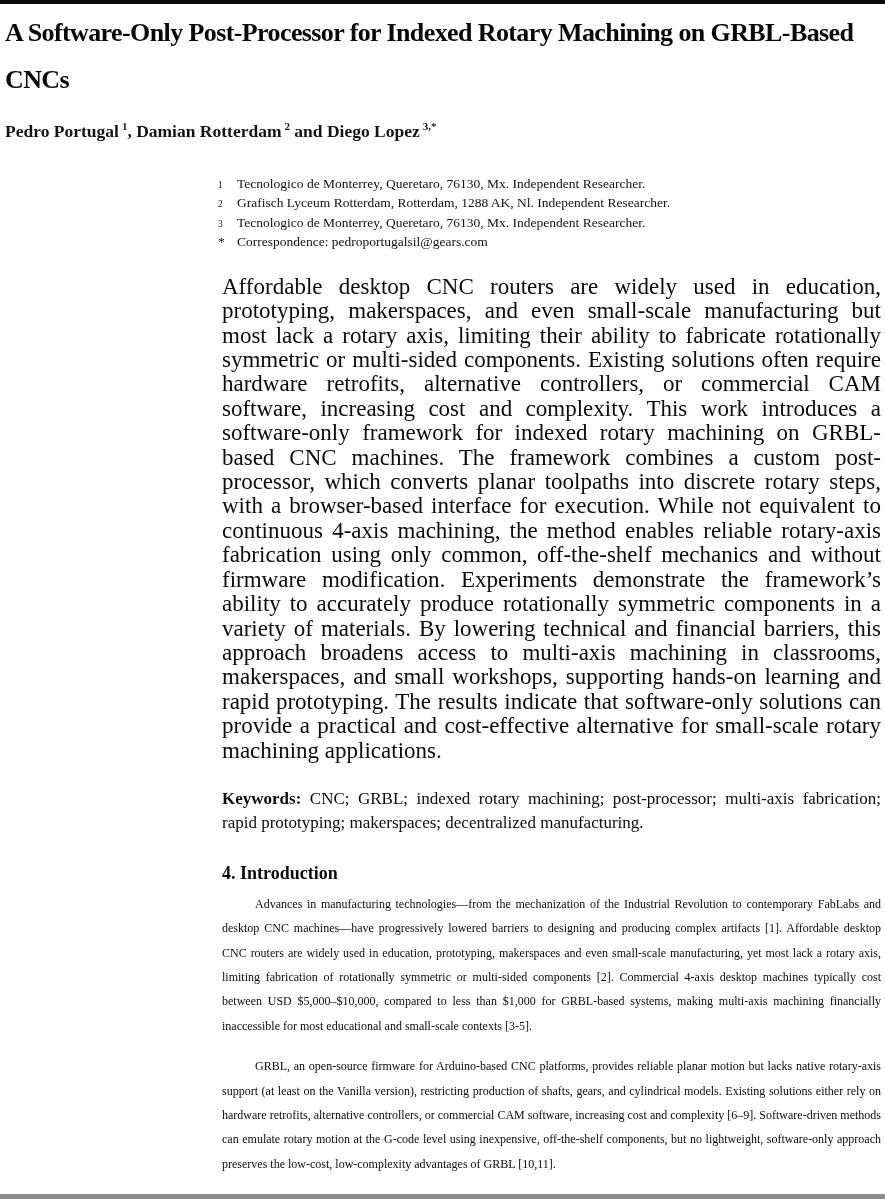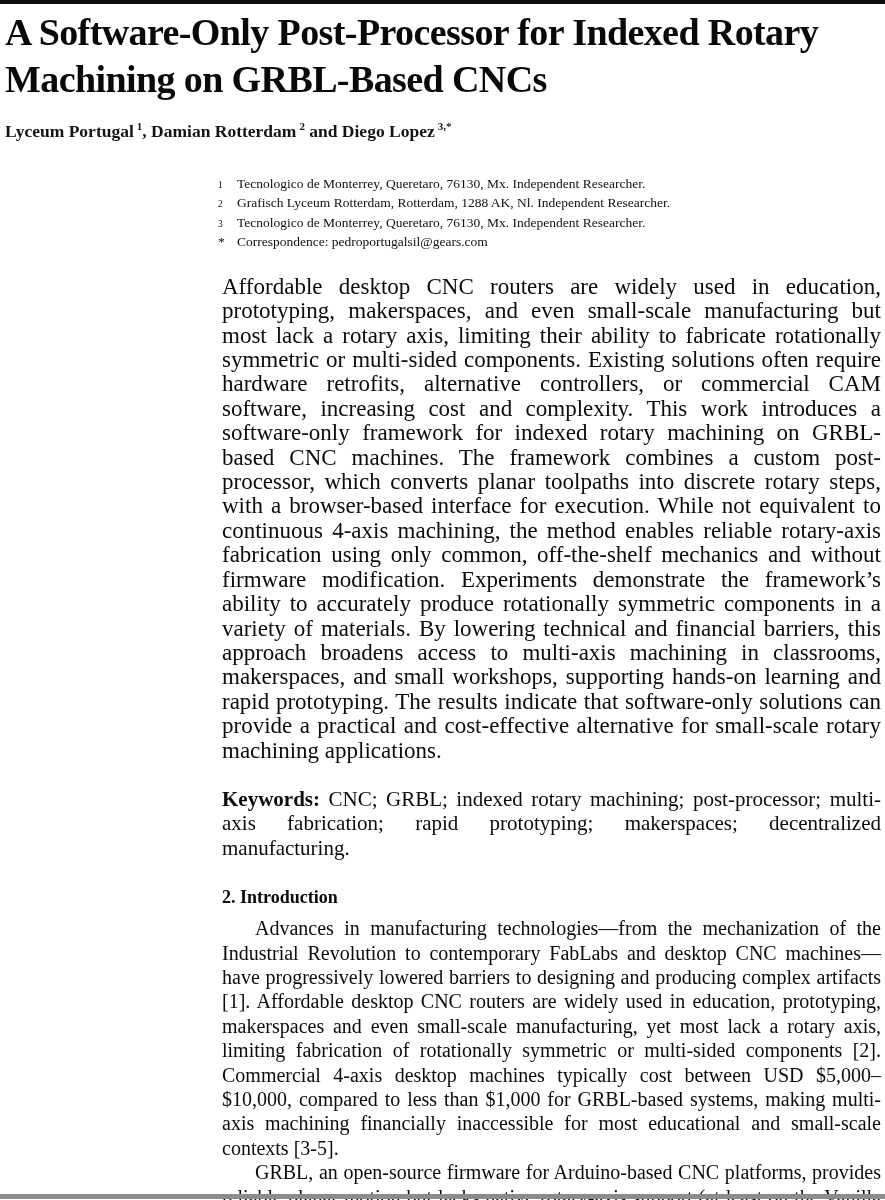--- a/index.html
+++ b/index.html
@@ -27,21 +27,21 @@
     position: absolute;
     top: 1194px; left: 0; right: 0;
     height: 5px;
     background: #8c8c8c;
   }
   .header {
     padding: 9px 6px 0 5px;
   }
   .title {
     margin: 0;
-    font-size: 38px;
+    font-size: 26px;
     font-weight: bold;
     line-height: 47px;
     letter-spacing: -0.6px;
     color: #090909;
   }
   .authors {
     margin-top: 17px;
     font-size: 17.5px;
     font-weight: bold;
     color: #141414;
@@ -84,54 +84,54 @@
   .abstract-text {
     margin: 23px 0 0 0;
     font-size: 23px;
     line-height: 24.4px;
     text-align: justify;
     hyphens: auto;
     -webkit-hyphens: auto;
   }
   .keywords {
     margin: 24px 0 8px 0;
-    font-size: 21px;
+    font-size: 17px;
     line-height: 24.4px;
     text-align: justify;
   }
   .keywords b {
     font-weight: bold;
   }
   .section-heading {
     margin: 27px 0 0 0;
     font-size: 18px;
     font-weight: bold;
   }
   .para {
     margin: 8px 0 0 0;
-    font-size: 20px;
+    font-size: 12px;
     line-height: 24.4px;
     text-align: justify;
     text-indent: 33px;
     hyphens: auto;
     -webkit-hyphens: auto;
   }
   .para + .para {
-    margin-top: 0;
+    margin-top: 16px;
   }
 </style>
 </head>
 <body>
 
 <div class="page">
   <div class="top-bar"></div>
 
   <header class="header">
     <h1 class="title">A Software-Only Post-Processor for Indexed Rotary Machining on GRBL-Based CNCs</h1>
-    <div class="authors"><span>Lyceum Portugal</span><sup>1</sup><span>, </span><span>Damian Rotterdam</span><sup>2</sup><span> and </span><span>Diego Lopez</span><sup>3,*</sup></div>
+    <div class="authors"><span>Pedro Portugal</span><sup>1</sup><span>, </span><span>Damian Rotterdam</span><sup>2</sup><span> and </span><span>Diego Lopez</span><sup>3,*</sup></div>
   </header>
 
   <section class="affiliations">
     <div class="affil-row">
       <span class="affil-marker">1</span>
       <span class="affil-text">Tecnologico de Monterrey, Queretaro, 76130, Mx. Independent Researcher.</span>
     </div>
     <div class="affil-row">
       <span class="affil-marker">2</span>
       <span class="affil-text">Grafisch Lyceum Rotterdam, Rotterdam, 1288 AK, Nl. Independent Researcher.</span>
@@ -144,19 +144,19 @@
       <span class="affil-marker">*</span>
       <span class="affil-text">Correspondence: pedroportugalsil@gears.com</span>
     </div>
   </section>
 
   <main class="body-col">
     <p class="abstract-text">Affordable desktop CNC routers are widely used in education, prototyping, makerspaces, and even small-scale manufacturing but most lack a rotary axis, limiting their ability to fabricate rotationally symmetric or multi-sided components. Existing solutions often require hardware retrofits, alternative controllers, or commercial CAM software, increasing cost and complexity. This work introduces a software-only framework for indexed rotary machining on GRBL-based CNC machines. The framework combines a custom post-processor, which converts planar toolpaths into discrete rotary steps, with a browser-based interface for execution. While not equivalent to continuous 4-axis machining, the method enables reliable rotary-axis fabrication using only common, off-the-shelf mechanics and without firmware modification. Experiments demonstrate the framework’s ability to accurately produce rotationally symmetric components in a variety of materials. By lowering technical and financial barriers, this approach broadens access to multi-axis machining in classrooms, makerspaces, and small workshops, supporting hands-on learning and rapid prototyping. The results indicate that software-only solutions can provide a practical and cost-effective alternative for small-scale rotary machining applications.</p>
 
     <p class="keywords"><b>Keywords:</b> <span>CNC; GRBL; indexed rotary machining; post-processor; multi-axis fabrication; rapid prototyping; makerspaces; decentralized manufacturing.</span></p>
 
-    <h2 class="section-heading">2. Introduction</h2>
+    <h2 class="section-heading">4. Introduction</h2>
     <p class="para">Advances in manufacturing technologies—from the mechanization of the Industrial Revolution to contemporary FabLabs and desktop CNC machines—have progressively lowered barriers to designing and producing complex artifacts [1]. Affordable desktop CNC routers are widely used in education, prototyping, makerspaces and even small-scale manufacturing, yet most lack a rotary axis, limiting fabrication of rotationally symmetric or multi-sided components [2]. Commercial 4-axis desktop machines typically cost between USD $5,000–$10,000, compared to less than $1,000 for GRBL-based systems, making multi-axis machining financially inaccessible for most educational and small-scale contexts [3-5].</p>
     <p class="para">GRBL, an open-source firmware for Arduino-based CNC platforms, provides reliable planar motion but lacks native rotary-axis support (at least on the Vanilla version), restricting production of shafts, gears, and cylindrical models. Existing solutions either rely on hardware retrofits, alternative controllers, or commercial CAM software, increasing cost and complexity [6–9]. Software-driven methods can emulate rotary motion at the G-code level using inexpensive, off-the-shelf components, but no lightweight, software-only approach preserves the low-cost, low-complexity advantages of GRBL [10,11].</p>
   </main>
 
   <div class="bottom-bar"></div>
 </div>
 
 </body></html>

